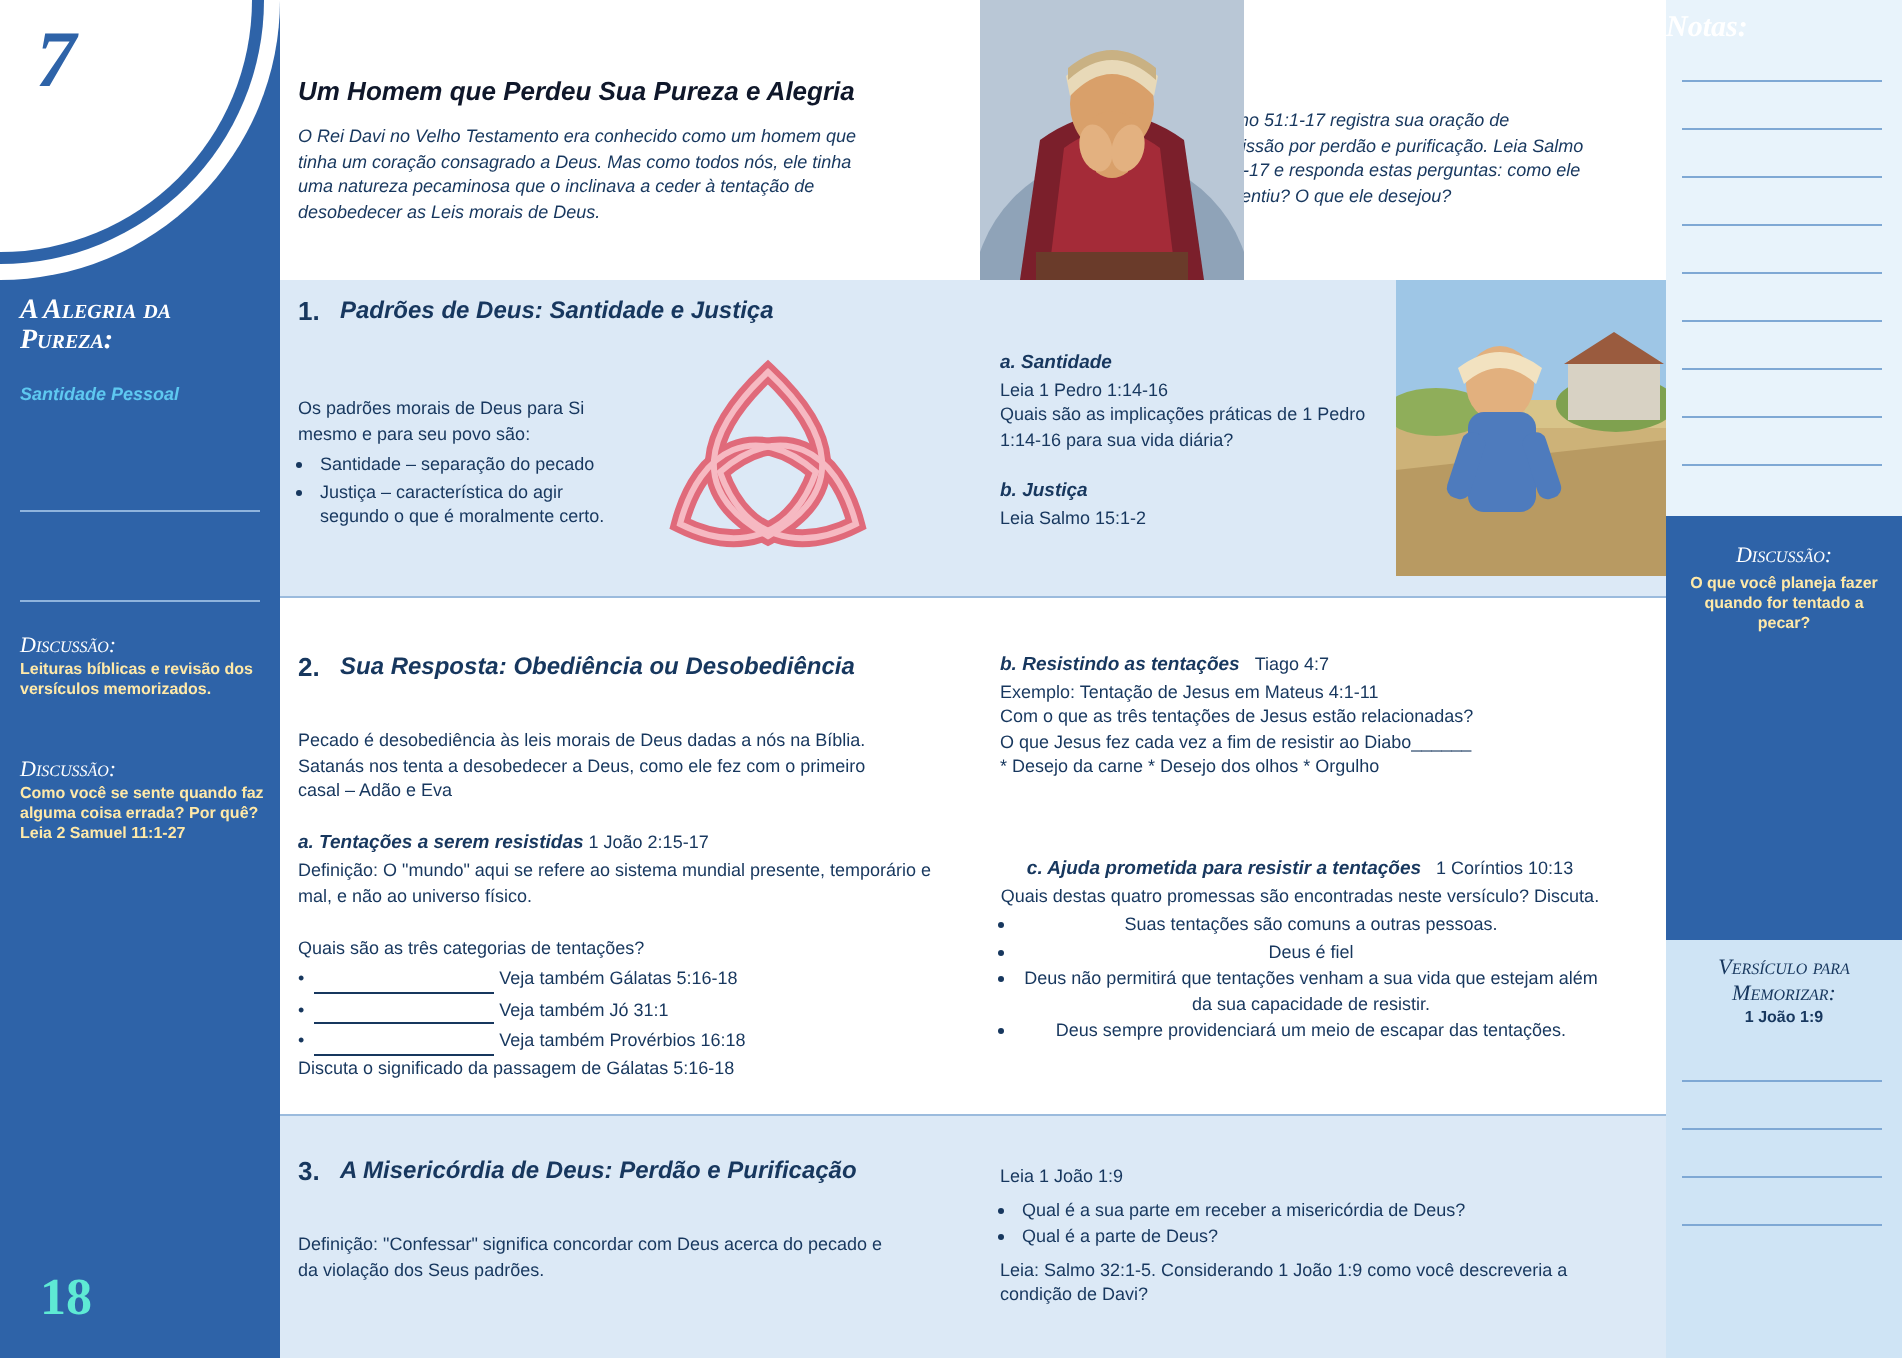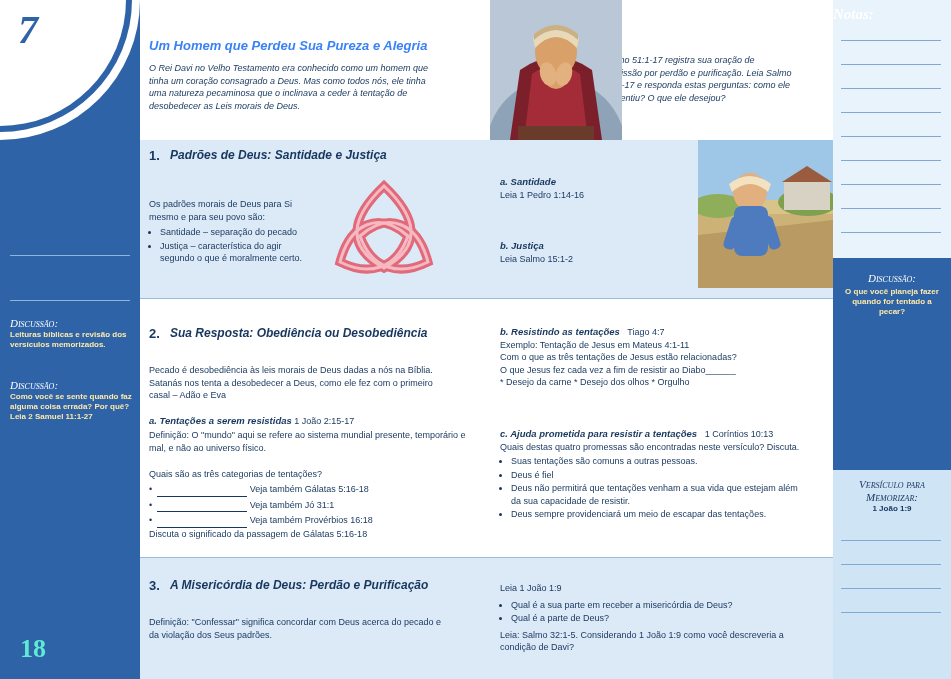--- a/index.html
+++ b/index.html
@@ -52,21 +52,21 @@
   .band-title{position:absolute;font-family:"Liberation Sans",sans-serif;font-weight:bold;
      font-size:12px;color:#17375e;font-style:italic;}
   .num{position:absolute;font-family:"Liberation Sans",sans-serif;font-weight:bold;
      font-size:13px;color:#17375e;}
   .txt{position:absolute;font-size:9px;color:#17375e;line-height:12.5px;}
   .txt.ital{font-style:italic;}
   .sub-h{font-weight:bold;color:#17375e;font-size:9.5px;font-style:italic;}
   .hr-blue{position:absolute;height:1px;background:#9bbbdd;}
 
   
-  .h-title{position:absolute;left:9px;top:38px;font-size:13px;font-weight:bold;color:#3b82f6;
+  .h-title{position:absolute;left:9px;top:38px;font-size:13px;font-weight:bold;color:#0f172a;
      font-style:italic;}
   
   .img-pray{position:absolute;left:350px;top:0;width:132px;height:140px;overflow:hidden;}
   .img-field{position:absolute;left:558px;top:140px;width:135px;height:148px;overflow:hidden;}
 
   .trinity{position:absolute;left:180px;top:172px;width:128px;height:118px;}
 
   ul.b{margin:0;padding-left:11px;}
   ul.b li{margin:0 0 1px 0;}
   .blank{display:inline-block;border-bottom:1px solid #17375e;}
@@ -74,20 +74,24 @@
 </head>
 <body>
 
 <div class="page">
 
   <div class="left-col">
     <div class="left-curve"></div>
     <div class="left-curve2"></div>
     <div class="left-curve3"></div>
 
+    <div class="title-box">
+      <div class="title-main">A Alegria da Pureza:</div>
+      <div class="title-sub">Santidade Pessoal</div>
+    </div>
 
     <div class="left-rule" style="top:255px;"></div>
     <div class="left-rule" style="top:300px;"></div>
 
     <div class="disc-block" style="top:318px;">
       <div class="disc-head">Discussão:</div>
       <div class="disc-body">Leituras bíblicas e revisão dos versículos memorizados.</div>
     </div>
 
     <div class="disc-block" style="top:380px;">
@@ -176,20 +180,21 @@
           <path d="M64 14 C 96 44, 104 74, 64 96 C 24 74, 32 44, 64 14 Z"></path>
           <path d="M20 90 C 30 52, 58 38, 88 64 C 76 98, 48 104, 20 90 Z"></path>
           <path d="M108 90 C 98 52, 70 38, 40 64 C 52 98, 80 104, 108 90 Z"></path>
         </g>
       </svg>
     </div>
 
     <div class="txt" style="left:360px;top:176px;width:195px;">
       <div class="sub-h">a.  Santidade</div>
       <div>Leia  1 Pedro 1:14-16</div>
+      <div>Quais são as implicações práticas de 1 Pedro 1:14-16 para sua vida diária?</div>
     </div>
 
     <div class="txt" style="left:360px;top:240px;width:195px;">
       <div class="sub-h">b.  Justiça</div>
       <div>Leia  Salmo 15:1-2</div>
     </div>
 
     <div class="img-field">
       <svg width="135" height="148" viewBox="0 0 135 148">
         <rect width="135" height="148" fill="#9ec6e6"></rect>
@@ -234,21 +239,21 @@
       <div>
         <span class="sub-h">b.  Resistindo as tentações</span>
         &nbsp;&nbsp;<span class="ital">Tiago 4:7</span>
       </div>
       <div>Exemplo:  Tentação de Jesus em Mateus 4:1-11</div>
       <div>Com o que as três tentações de Jesus estão relacionadas?</div>
       <div>O que Jesus fez cada vez a fim de resistir ao Diabo______</div>
       <div>*  Desejo da carne          *  Desejo dos olhos          *  Orgulho</div>
     </div>
 
-    <div class="txt" style="left:360px;top:428px;width:300px;">
+    <div class="txt" style="left:360px;top:428px;width:300px;text-align:center;">
       <div>
         <span class="sub-h">c.  Ajuda prometida para resistir a tentações</span>
         &nbsp;&nbsp;<span class="ital">1 Coríntios 10:13</span>
       </div>
       <div>Quais destas quatro promessas são encontradas neste versículo? Discuta.</div>
       <ul class="b" style="margin-top:2px;">
         <li>Suas tentações são comuns a outras pessoas.</li>
         <li>Deus é fiel</li>
         <li>Deus não permitirá que tentações venham a sua vida que estejam além da sua capacidade de resistir.</li>
         <li>Deus sempre providenciará um meio de escapar das tentações.</li>

